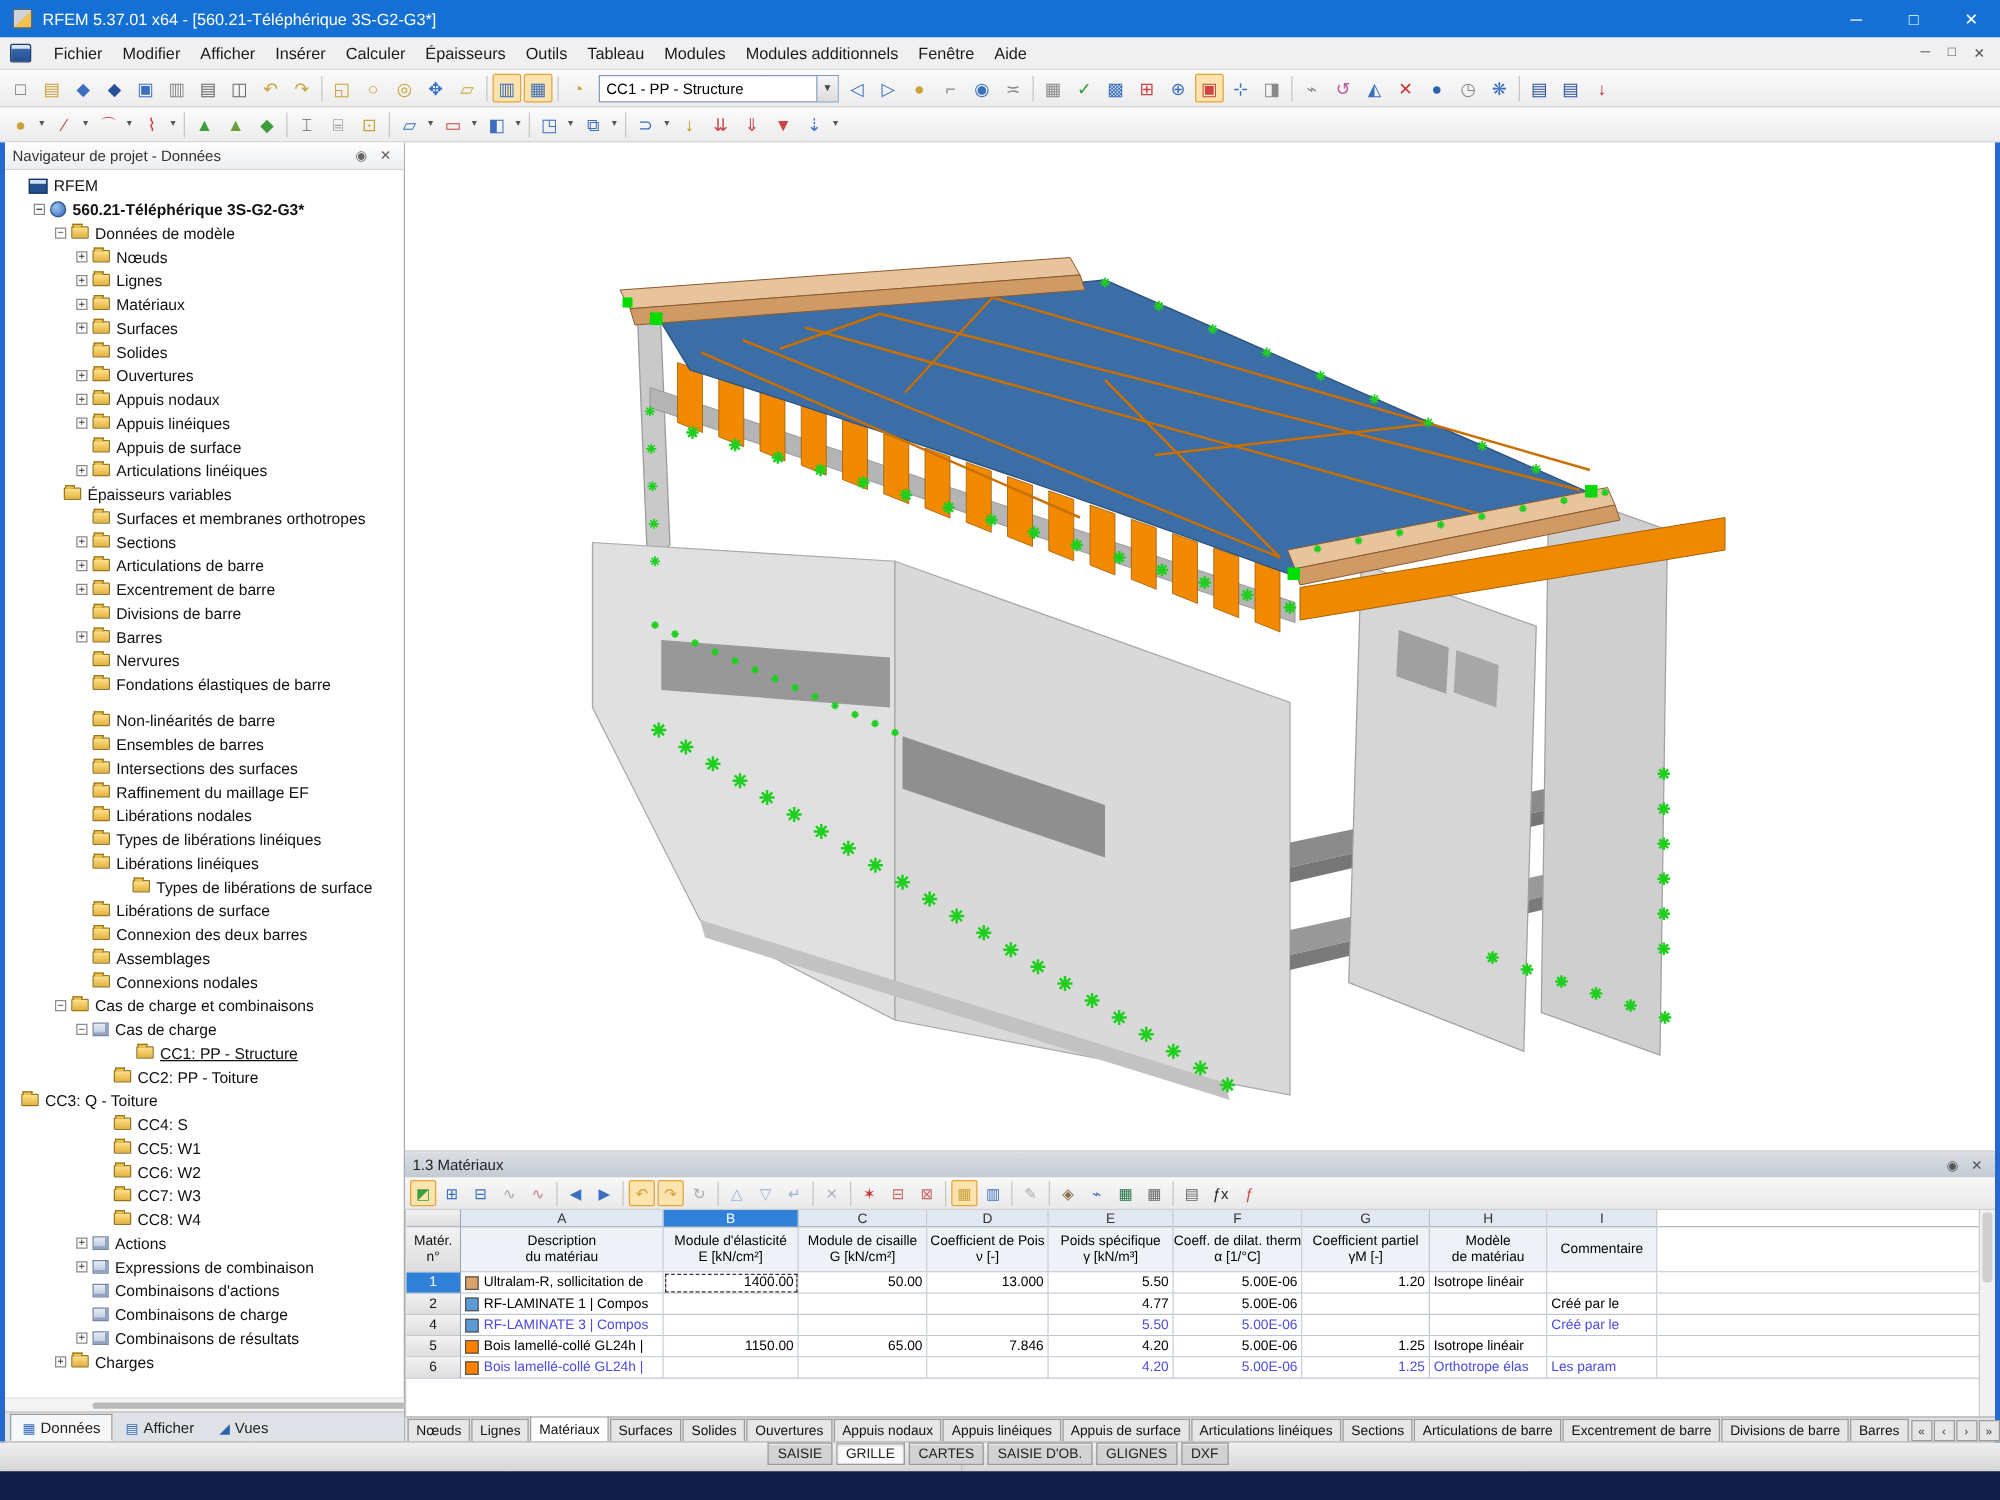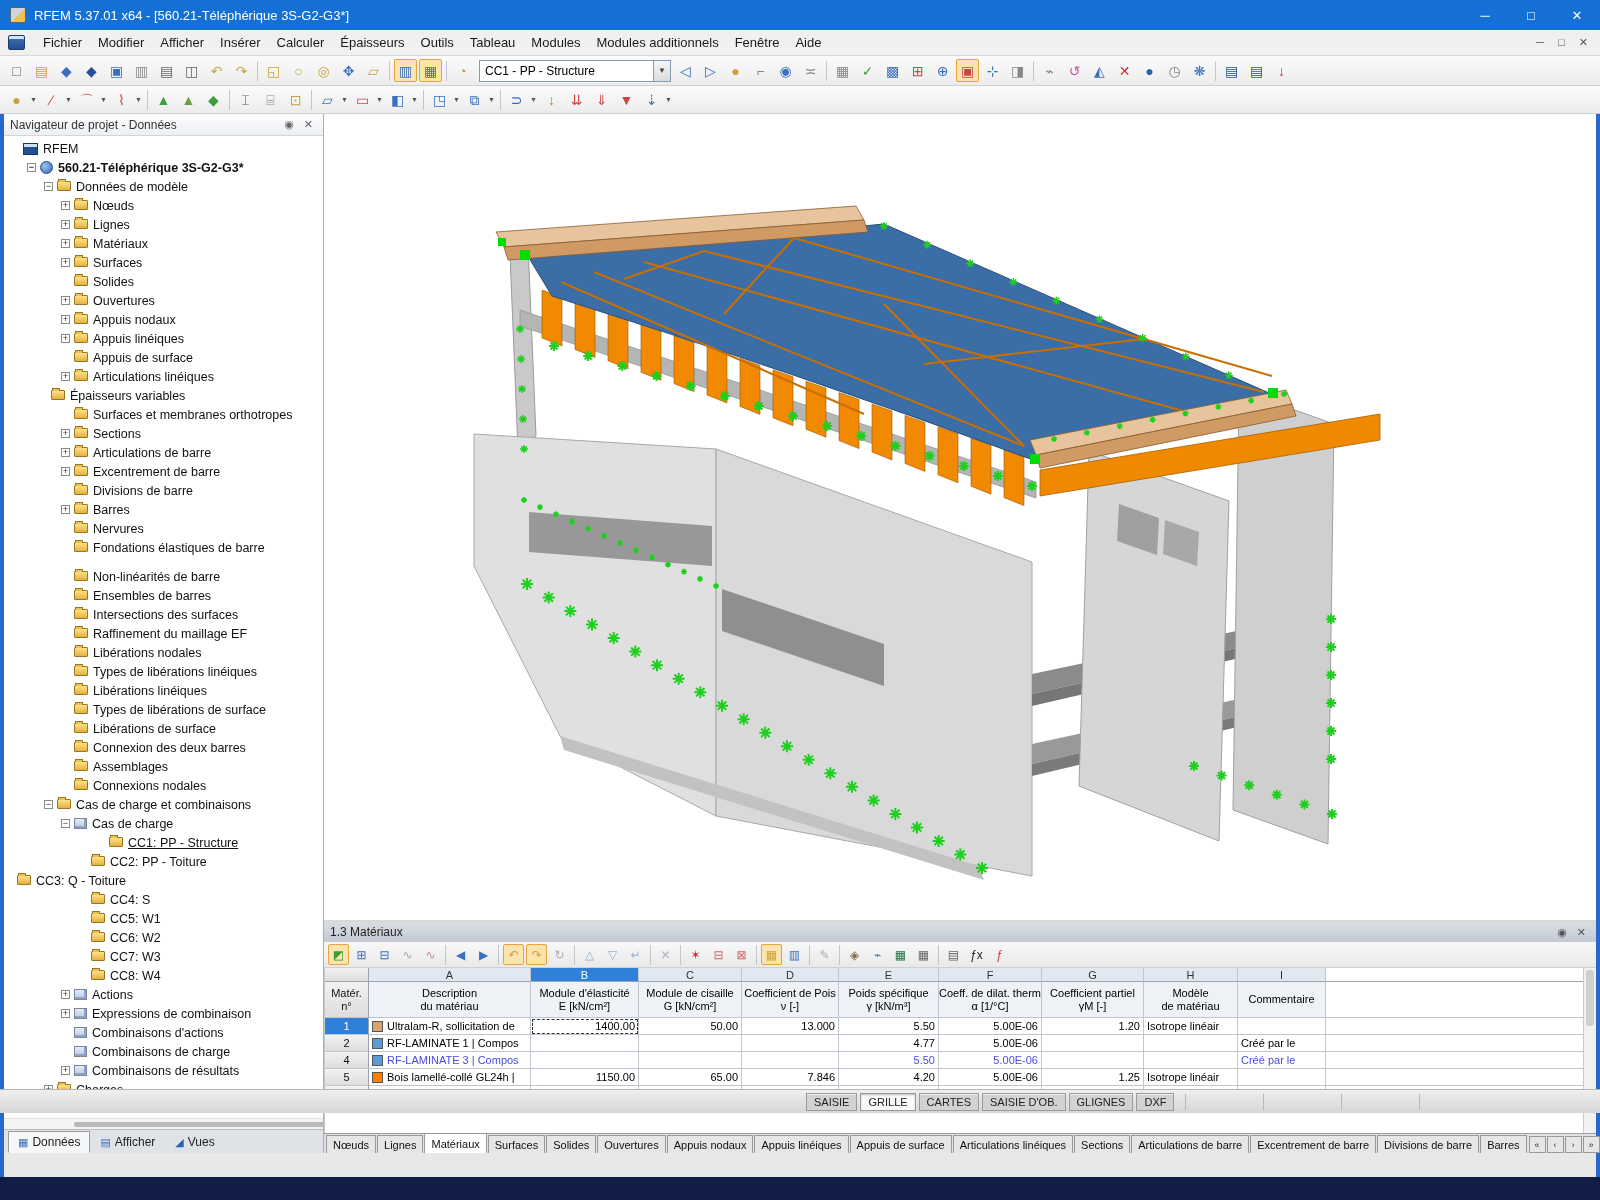--- a/index.html
+++ b/index.html
@@ -85,21 +85,21 @@
   .activecell { outline:1px dashed #333; outline-offset:-2px; }
   #vscroll { position:absolute; right:0; top:0; bottom:0; width:13px; background:#f1f1f1; border-left:1px solid #cccccc; }
   #vscroll .thumb { position:absolute; top:2px; left:2px; width:8px; height:56px; background:#cfcfcf; border-radius:3px; }
   #tp-tabs { height:20px; background:#dfe3e8; border-top:1px solid #9f9f9f; display:flex; align-items:flex-end; padding-left:2px; }
   .ttab { height:18px; display:flex; align-items:center; font-size:11px; padding:0 6px; background:#e6e6e6; border:1px solid #9a9a9a; border-bottom:none; margin-right:1px; color:#111; white-space:nowrap; }
   .ttab.active { background:#fff; height:20px; }
   #tp-tabs .tnav { margin-left:auto; display:flex; padding-right:2px; }
   #tp-tabs .tnav span { width:17px; height:17px; border:1px solid #9a9a9a; background:#e6e6e6; font-size:9px; display:flex; align-items:center; justify-content:center; margin-left:1px; color:#333; }
 
   
-  #statusbar { position:absolute; left:0; top:1089px; width:1600px; height:24px; background:linear-gradient(#efefef,#d6d6d6); border-top:1px solid #b5b5b5; display:flex; align-items:center; }
+  #statusbar { position:absolute; left:0; top:1153px; width:1600px; height:24px; background:linear-gradient(#efefef,#d6d6d6); border-top:1px solid #b5b5b5; display:flex; align-items:center;flex-direction:column; }
   #statusbar .spacer { width:806px; }
   .sbtn { height:18px; display:flex; align-items:center; padding:0 7px; font-size:11px; color:#222; background:#d2d2d2; border:1px solid #9a9a9a; box-shadow:inset 0 1px 0 #f0f0f0; margin-right:3px; }
   .sbtn.active { background:#fafafa; box-shadow:inset 0 1px 2px #bbb; }
   .sslot { width:70px; height:16px; border-left:1px solid #b9b9b9; margin-left:8px; }
 </style>
 </head>
 <body>
 
 <div id="app">
 
@@ -378,21 +378,21 @@
         <div class="trow" style="padding-left: 57px;">
           <span class="noexp"></span>
           <span class="fold"></span>
           <span>Types de libérations linéiques</span>
         </div>
         <div class="trow" style="padding-left: 57px;">
           <span class="noexp"></span>
           <span class="fold"></span>
           <span>Libérations linéiques</span>
         </div>
-        <div class="trow" style="padding-left: 57px;">
+        <div class="trow" style="padding-left: 89px;">
           <span class="noexp"></span>
           <span class="fold"></span>
           <span>Types de libérations de surface</span>
         </div>
         <div class="trow" style="padding-left: 57px;">
           <span class="noexp"></span>
           <span class="fold"></span>
           <span>Libérations de surface</span>
         </div>
         <div class="trow" style="padding-left: 57px;">

